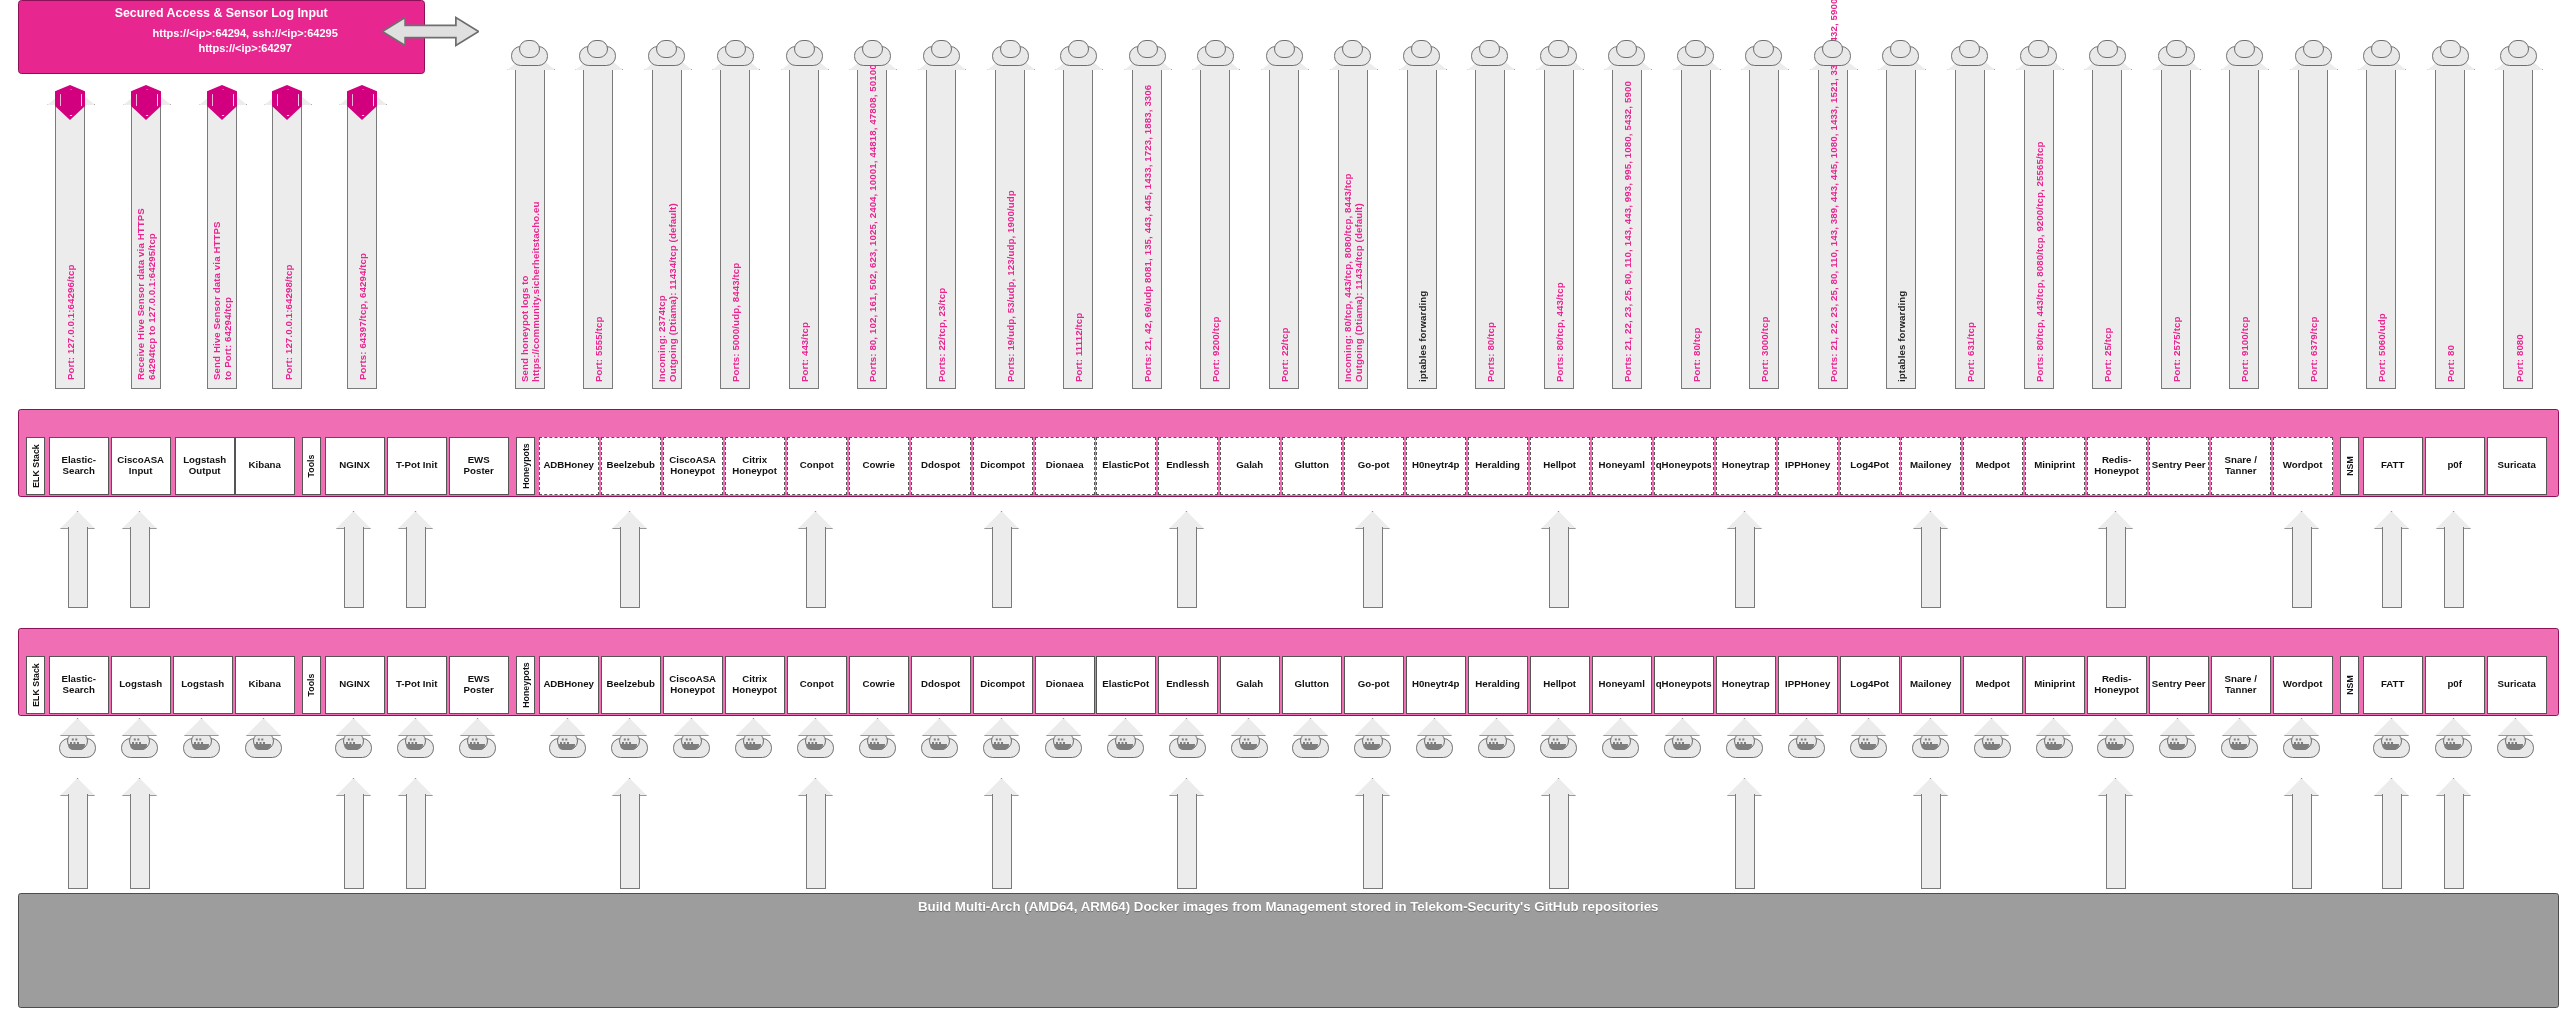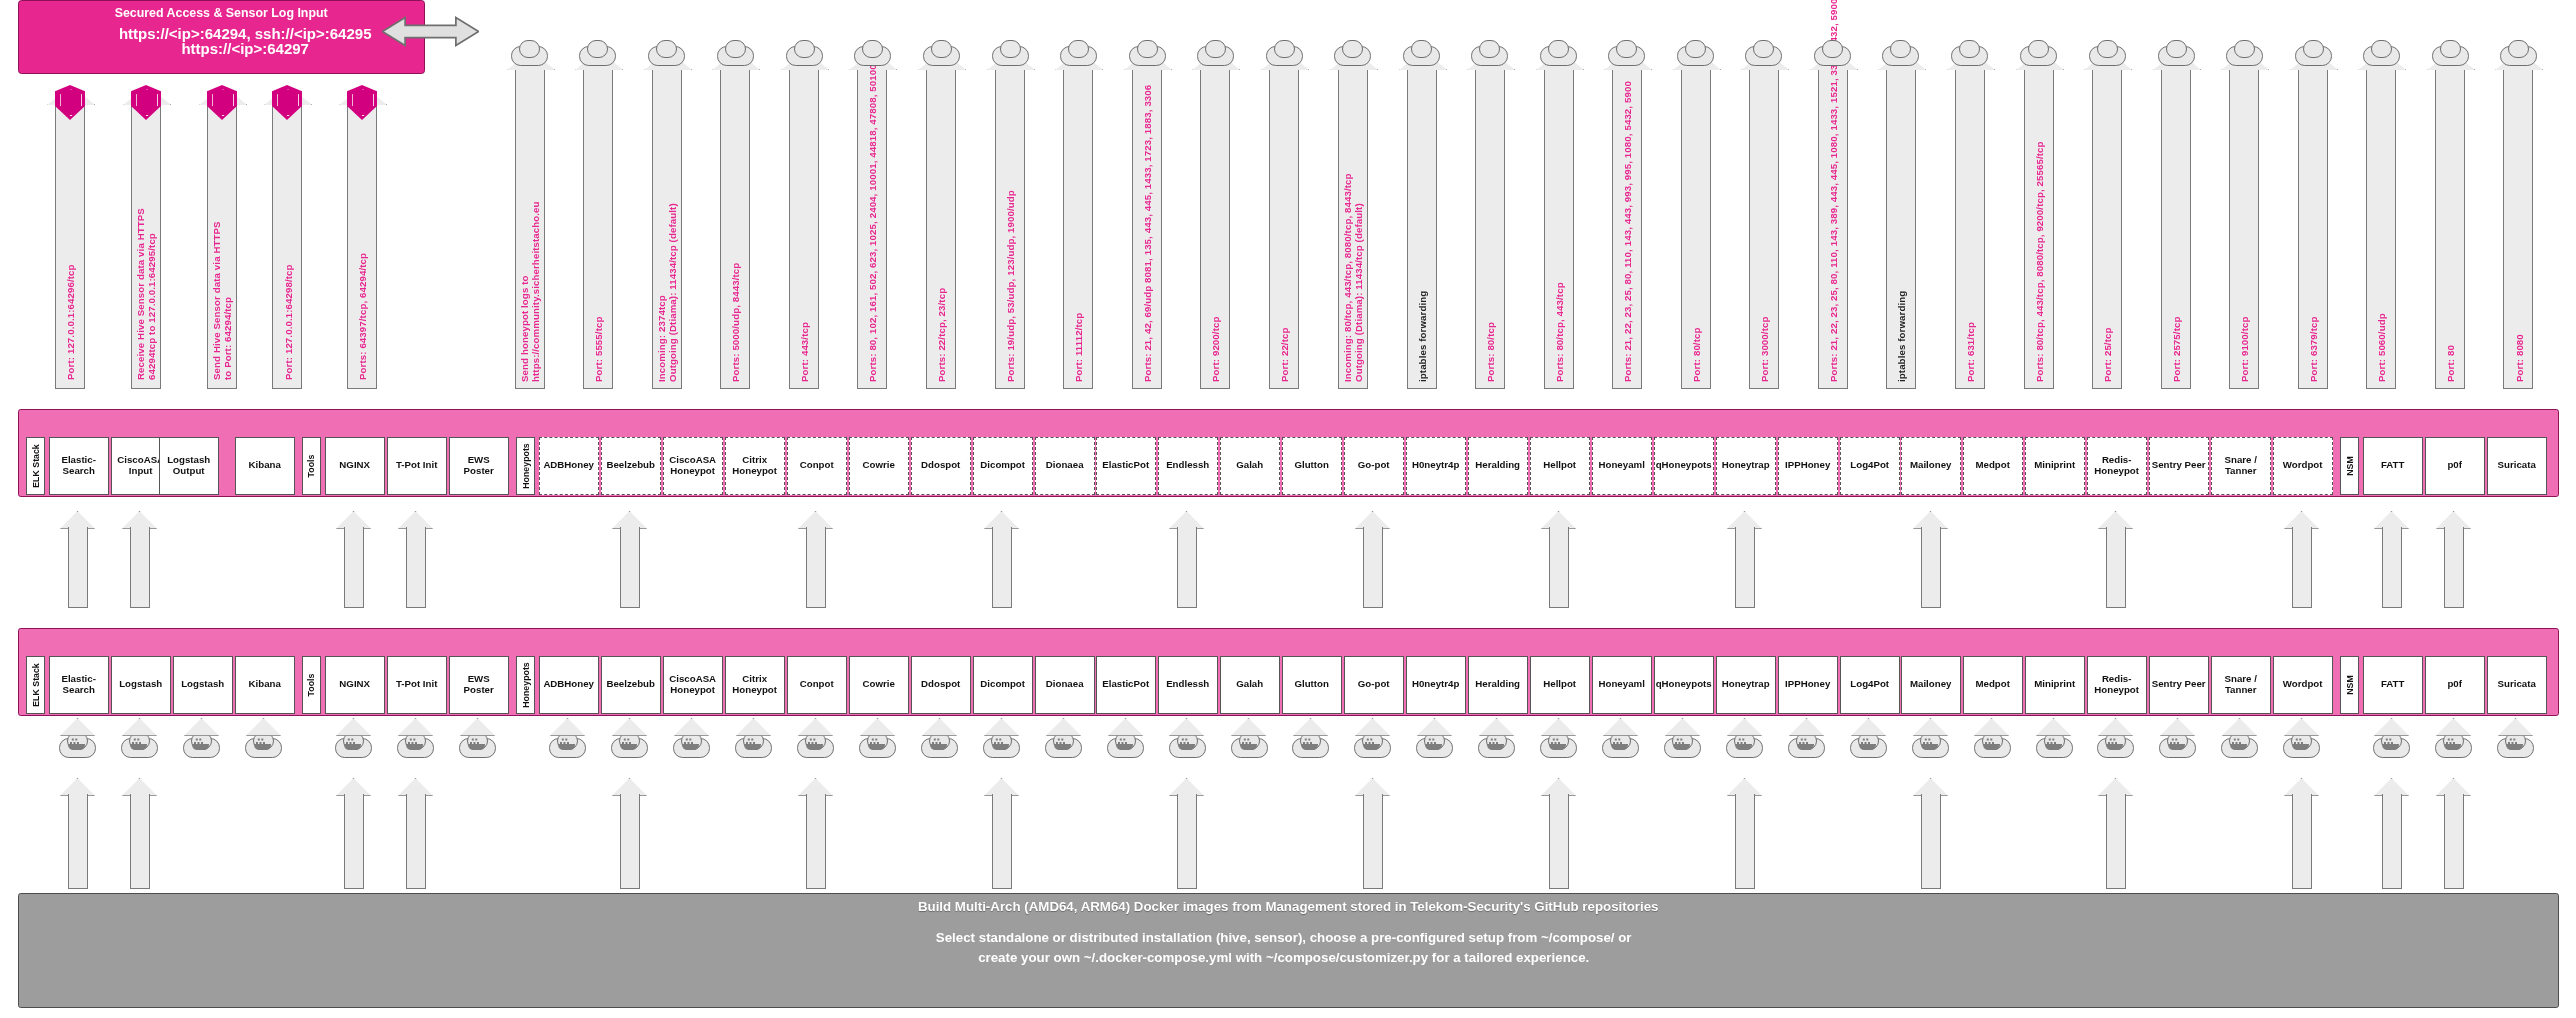--- a/index.html
+++ b/index.html
@@ -19,21 +19,21 @@
     color:#ffffff; font-weight:bold; font-size:13.3px;
     display:flex; align-items:center; justify-content:center;
     text-shadow:0 0.9px 0.9px rgba(0,0,0,.4);
   }
   #secure-box {
     position:absolute; left:17.7px; top:0px; width:407px; height:74px;
     background:#e8268f; border:1.8px solid #8d1158; border-radius:3.5px;
     color:#ffffff; text-align:center; padding-top:5.3px;
   }
   #secure-box .ttl { font-weight:bold; font-size:12.4px; margin-bottom:6.2px; }
-  #secure-box .ln { font-size:15px; line-height:15px; font-weight:bold;padding-left:48px;}
+  #secure-box .ln { font-size:11px; line-height:15px; font-weight:bold;padding-left:48px;}
   .dbl-arrow {
     position:absolute; left:382px; top:14px; width:97px; height:35px;
   }
 
   
   .col-arrow {
     position:absolute;
     width:30px;
     background:#ececec;
     border:0.9px solid #7a7a7a;
@@ -437,21 +437,21 @@
       </div>
     </div>
 
   <div class="band" id="persist-band" style="top:409px; height:88px;">
     <div class="node-row" id="persist-nodes">
         <div class="group-tab" style="left: 7px;">
           <span>ELK Stack</span>
         </div>
         <div class="node" style="left: 30px; width: 60px;">Elastic-Search</div>
         <div class="node" style="left: 92px; width: 60px;">CiscoASA Input</div>
-        <div class="node" style="left: 140px; width: 60px;">Logstash Output</div>
+        <div class="node" style="left: 156px; width: 60px;">Logstash Output</div>
         <div class="node" style="left: 216px; width: 60px;">Kibana</div>
         <div class="group-tab" style="left: 283px;">
           <span>Tools</span>
         </div>
         <div class="node" style="left: 306px; width: 60px;">NGINX</div>
         <div class="node" style="left: 368px; width: 60px;">T-Pot Init</div>
         <div class="node" style="left: 430px; width: 60px;">EWS Poster</div>
         <div class="group-tab" style="left: 497px;">
           <span>Honeypots</span>
         </div>
@@ -1109,17 +1109,16 @@
         <div class="shaft"></div>
       </div>
       <div class="up-arrow" style="left: 2374px; top: 778px; width: 35px; height: 111px;">
         <div class="head"></div>
         <div class="shaft"></div>
       </div>
     </div>
 
   <div id="bottom-band">
     <div class="hdr">Build Multi-Arch (AMD64, ARM64) Docker images from Management stored in Telekom-Security's GitHub repositories</div>
-    <div class="bb-mid">Select standalone or distributed installation (hive, sensor), choose a pre-configured setup from ~/compose/ or<br>create your own ~/.docker-compose.yml with ~/compose/customizer.py for a tailored experience.</div>
   </div>
 
 </div>
 
 
 </body></html>

